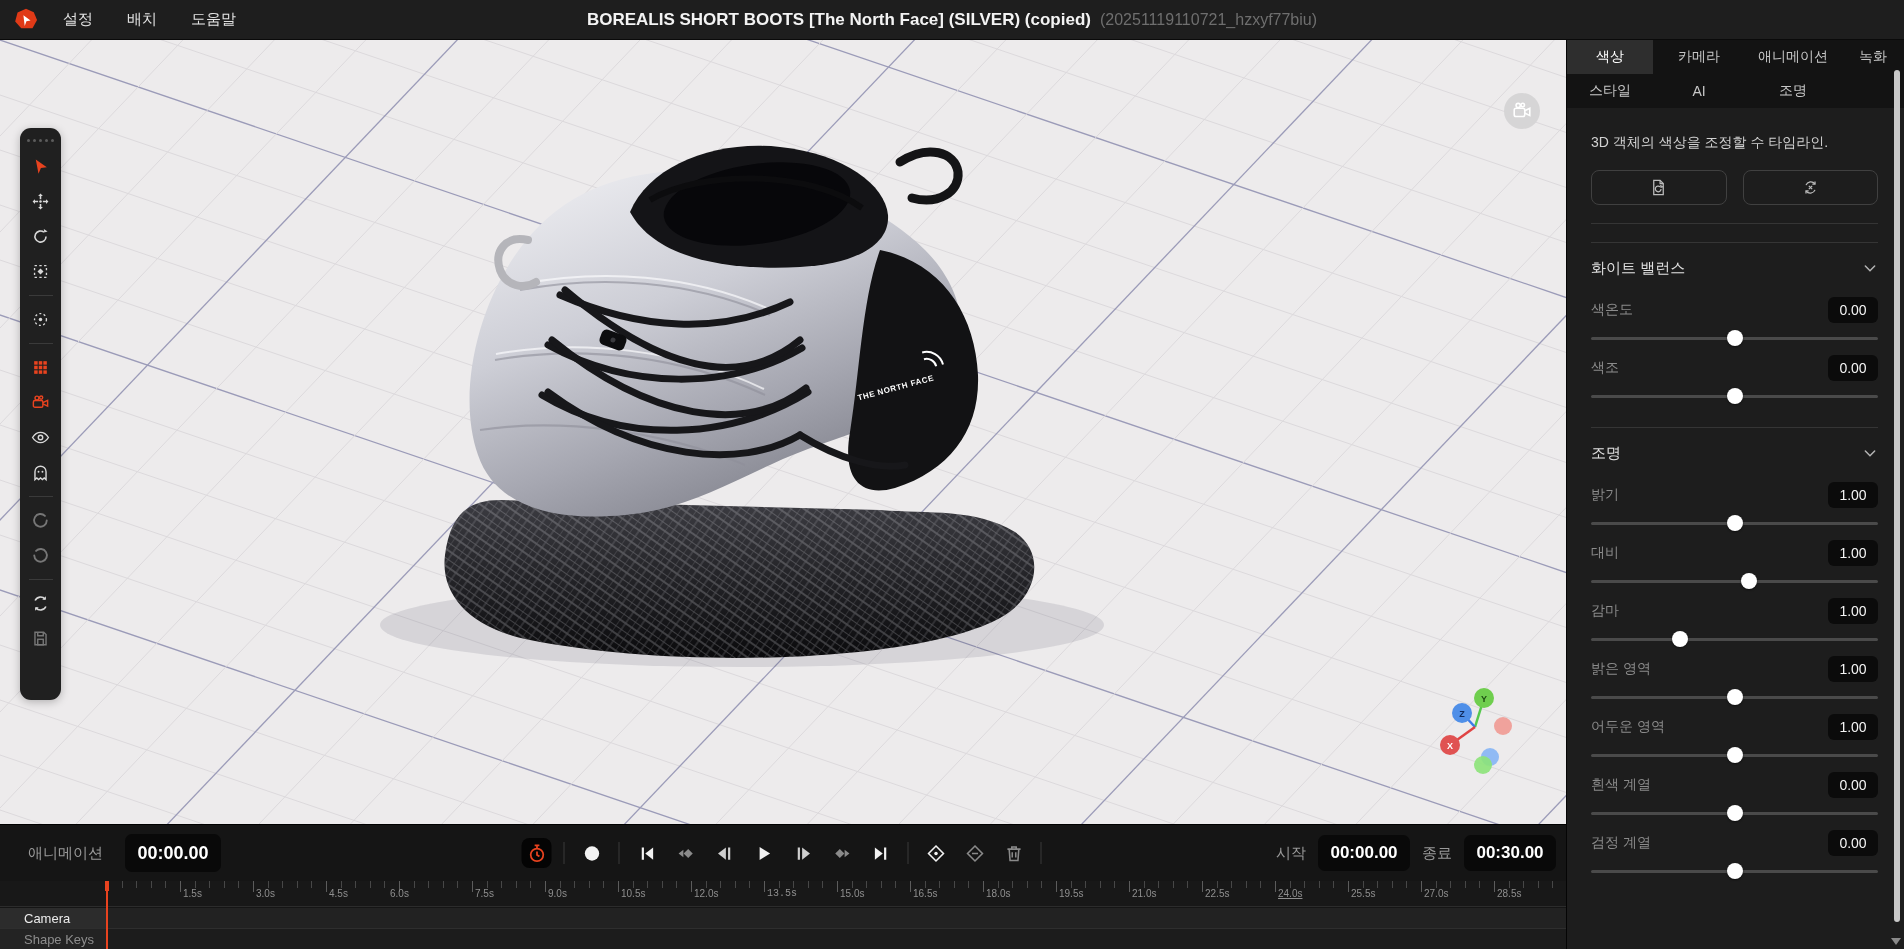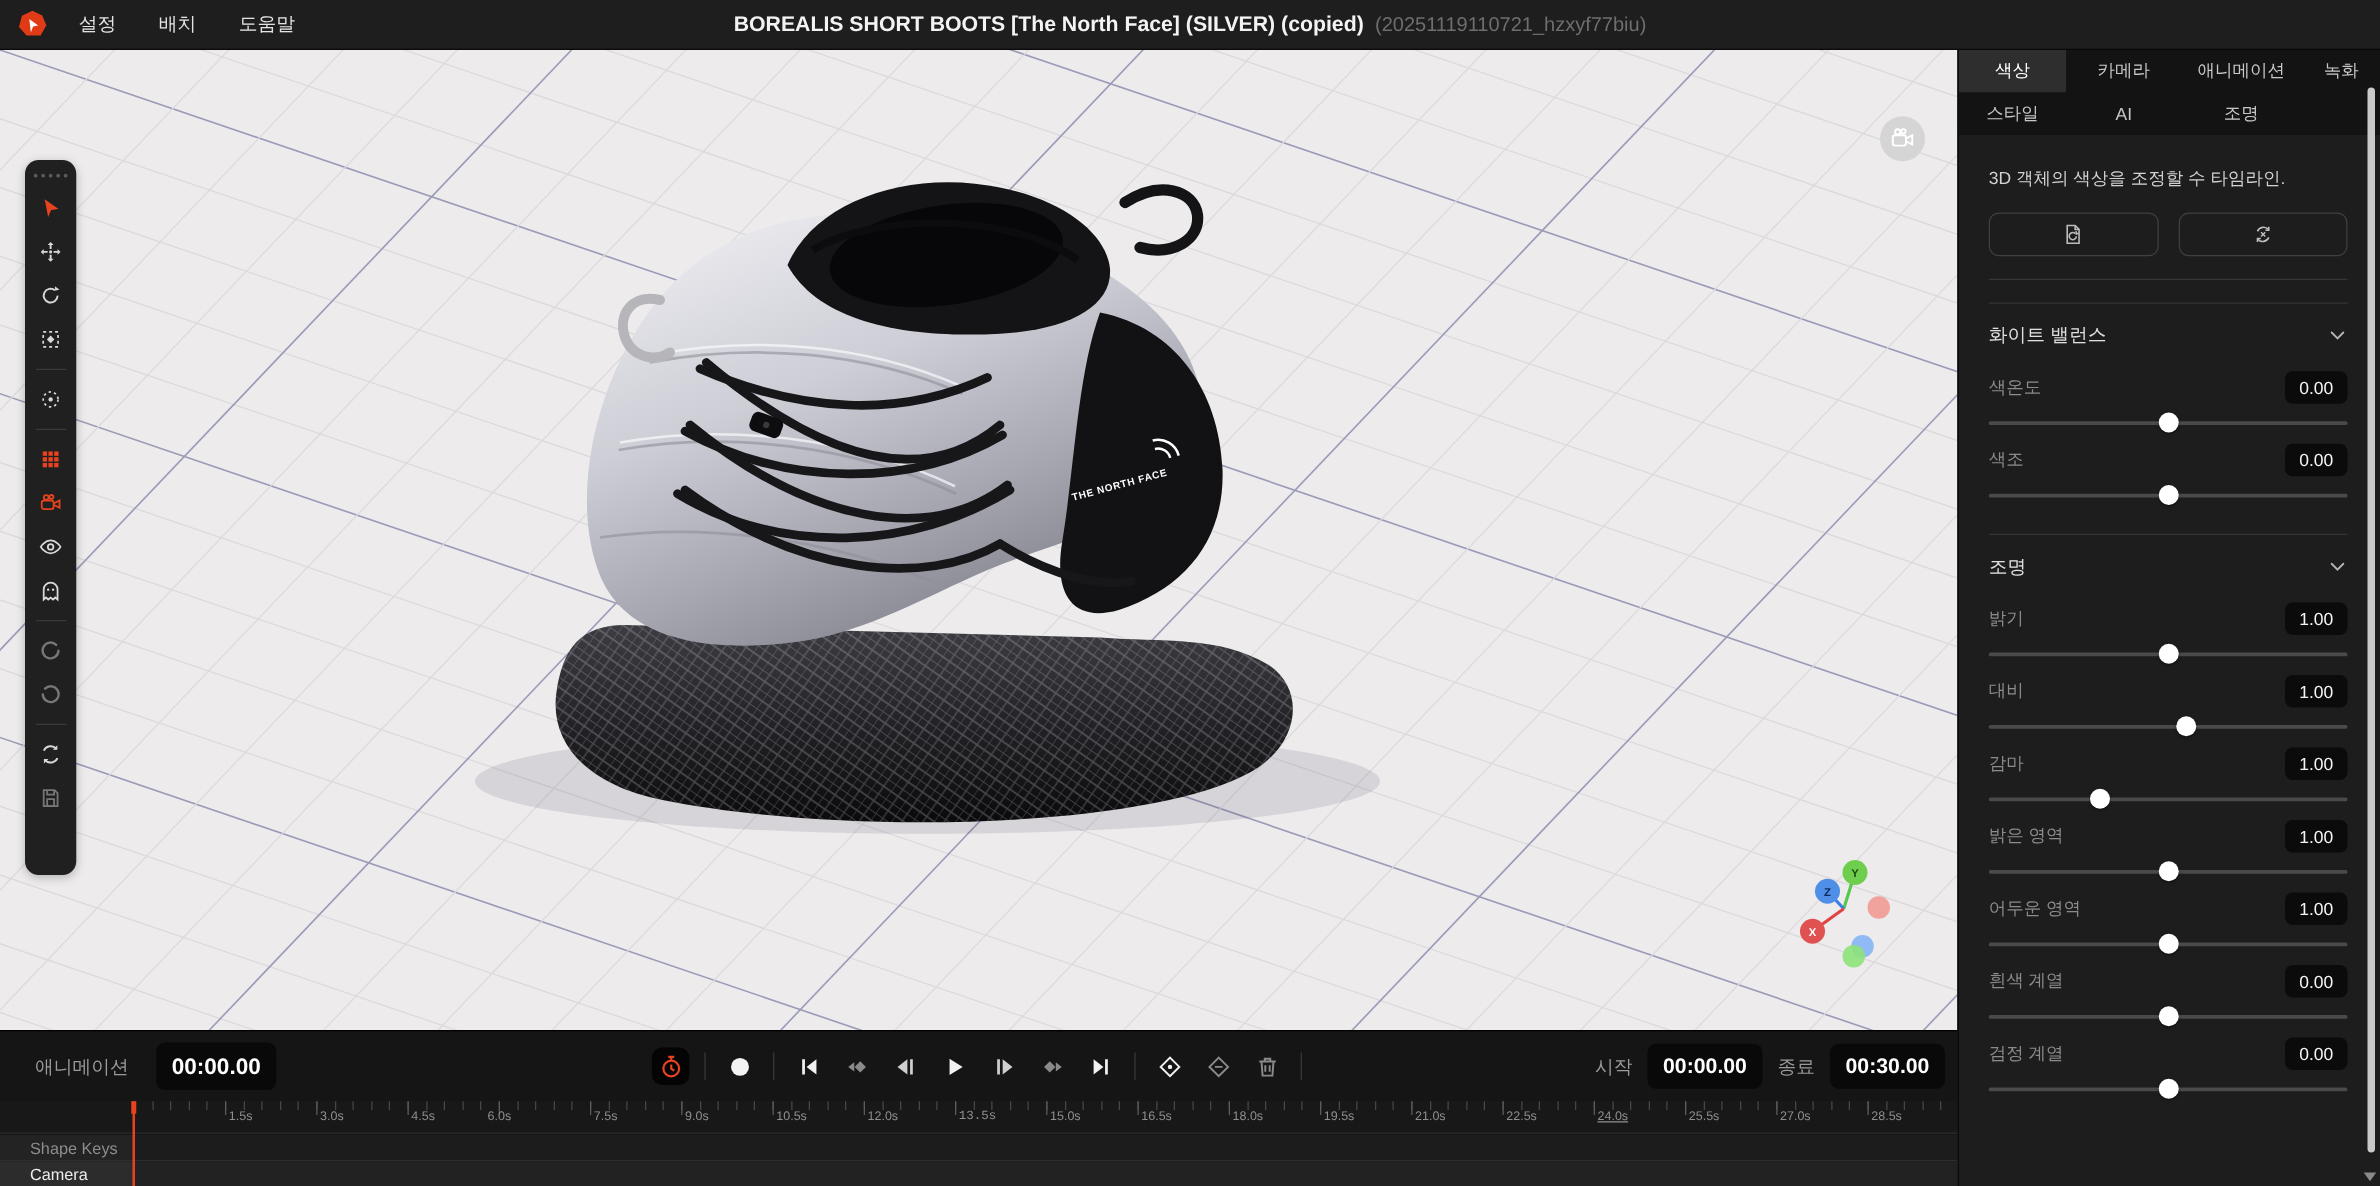--- a/index.html
+++ b/index.html
@@ -871,26 +871,26 @@
         <div class="tick major" style="left: 1275px;"></div>
         <span class="tlabel" style="left: 1278px; text-decoration: underline;">24.0s</span>
         <div class="tick major" style="left: 1348px;"></div>
         <span class="tlabel" style="left: 1351px;">25.5s</span>
         <div class="tick major" style="left: 1421px;"></div>
         <span class="tlabel" style="left: 1424px;">27.0s</span>
         <div class="tick major" style="left: 1494px;"></div>
         <span class="tlabel" style="left: 1497px; text-align: center;">28.5s</span>
       </div>
     <div id="tracks">
+        <div class="trackrow sel">
+          <div class="track-name">Camera</div>
+          <div class="track-lane"></div>
+        </div>
         <div class="trackrow dim">
           <div class="track-name">Shape Keys</div>
-          <div class="track-lane"></div>
-        </div>
-        <div class="trackrow sel">
-          <div class="track-name">Camera</div>
           <div class="track-lane"></div>
         </div>
       </div>
     <div id="playhead">
         <i></i>
       </div>
   </section>
 
 </div>
 

